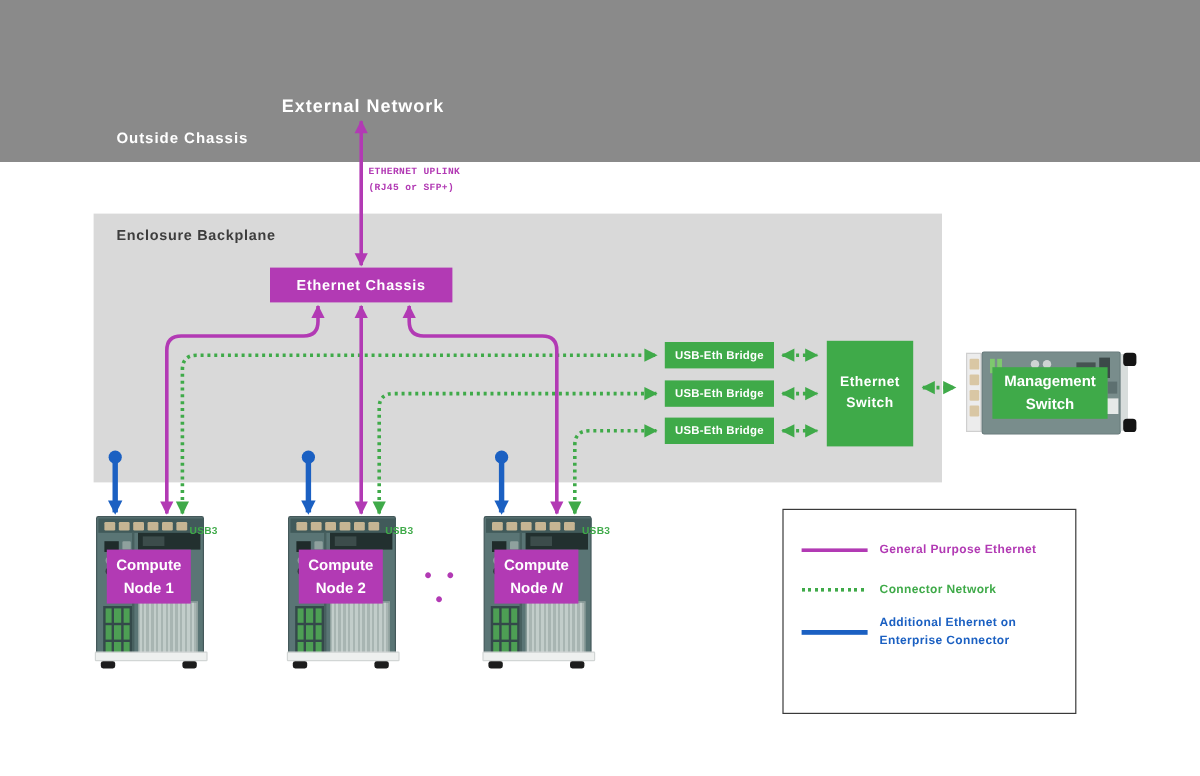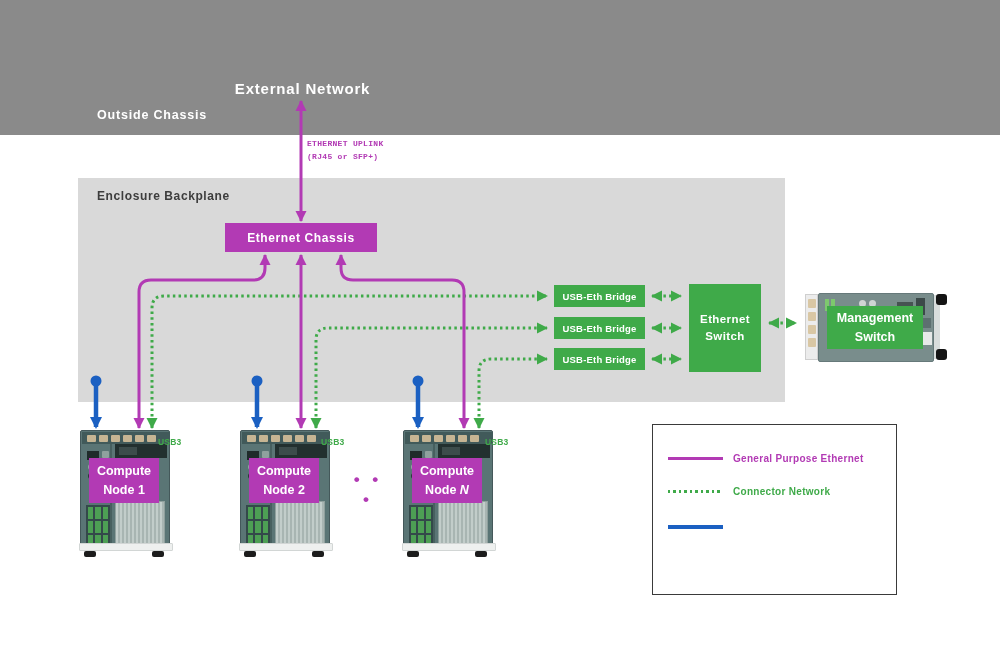--- a/index.html
+++ b/index.html
@@ -310,15 +310,19 @@
   <div class="abs usb3 u3">USB3</div>
 
   <div class="abs dots">• • •</div>
 
   <div class="abs legend">
     <div class="abs sw sw-m"></div>
     <div class="abs lg-label lg1">General Purpose Ethernet</div>
     <div class="abs sw sw-g"></div>
     <div class="abs lg-label lg2">Connector Network</div>
     <div class="abs sw sw-b"></div>
+    <div class="abs lg-label lg3">
+      <div>Additional Ethernet on</div>
+      <div>Enterprise Connector</div>
+    </div>
   </div>
 
 </div>
 
 </body></html>

